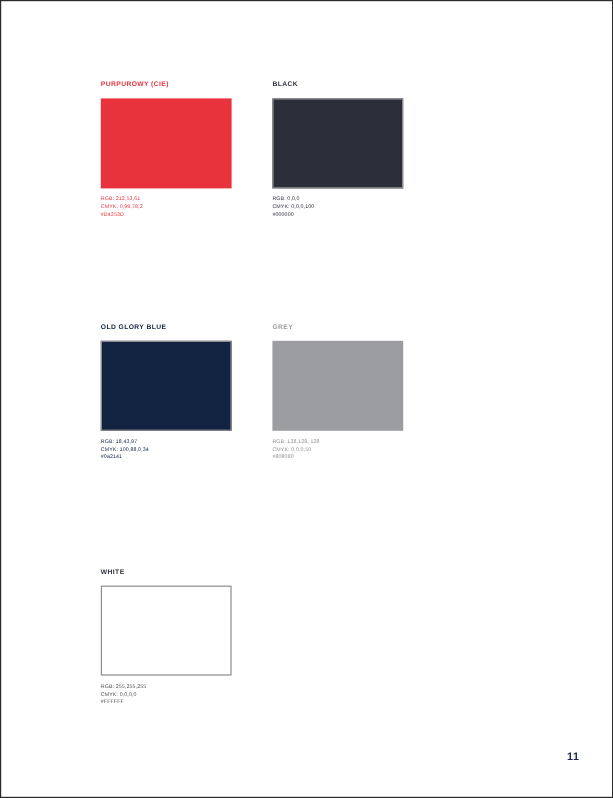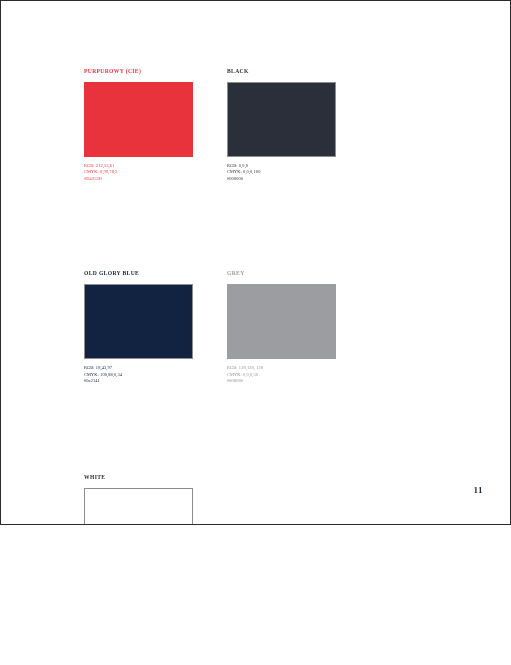--- a/index.html
+++ b/index.html
@@ -10,26 +10,25 @@
   body {
     width: 511px;
     height: 665px;
     font-family: "Liberation Sans", sans-serif;
     -webkit-font-smoothing: antialiased;
   }
 
   .page {
     position: relative;
     width: 511px;
-    height: 525px;
+    height: 665px;
     box-sizing: border-box;
     border: 1px solid #2b2b2b;
     background: #ffffff;
     overflow: hidden;
-    font-family: Liberation Serif, serif;
   }
 
   .palette {
     position: absolute;
     left: 83px;
     top: 68px;
     width: 252px;
   }
 
   .swatch-row {

